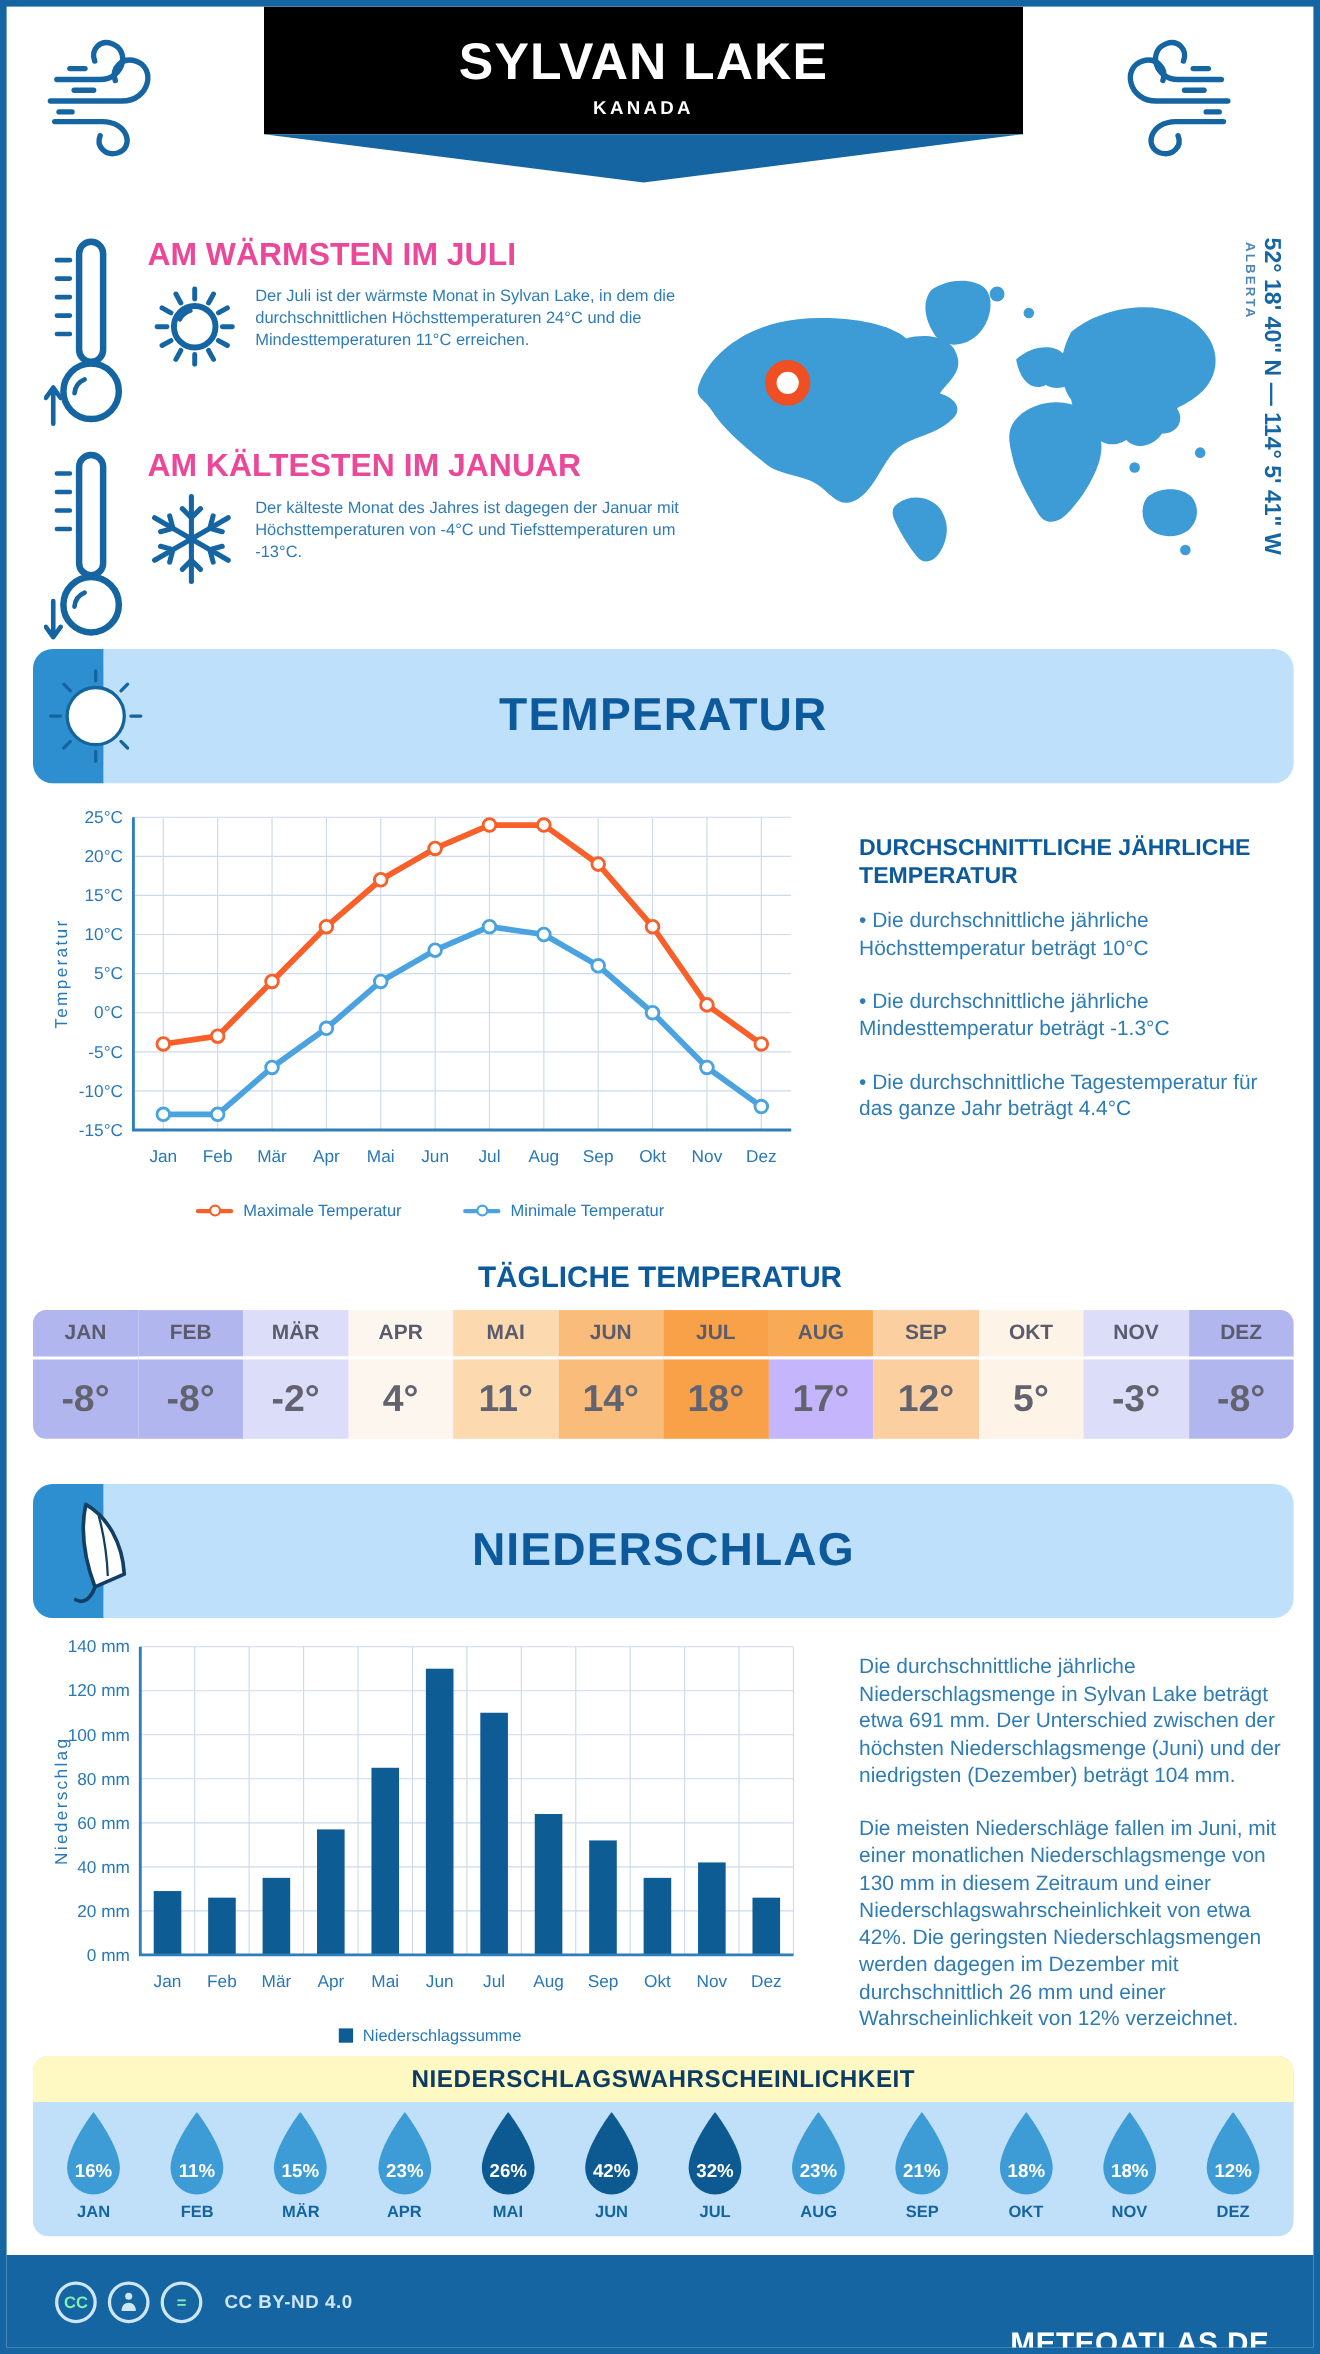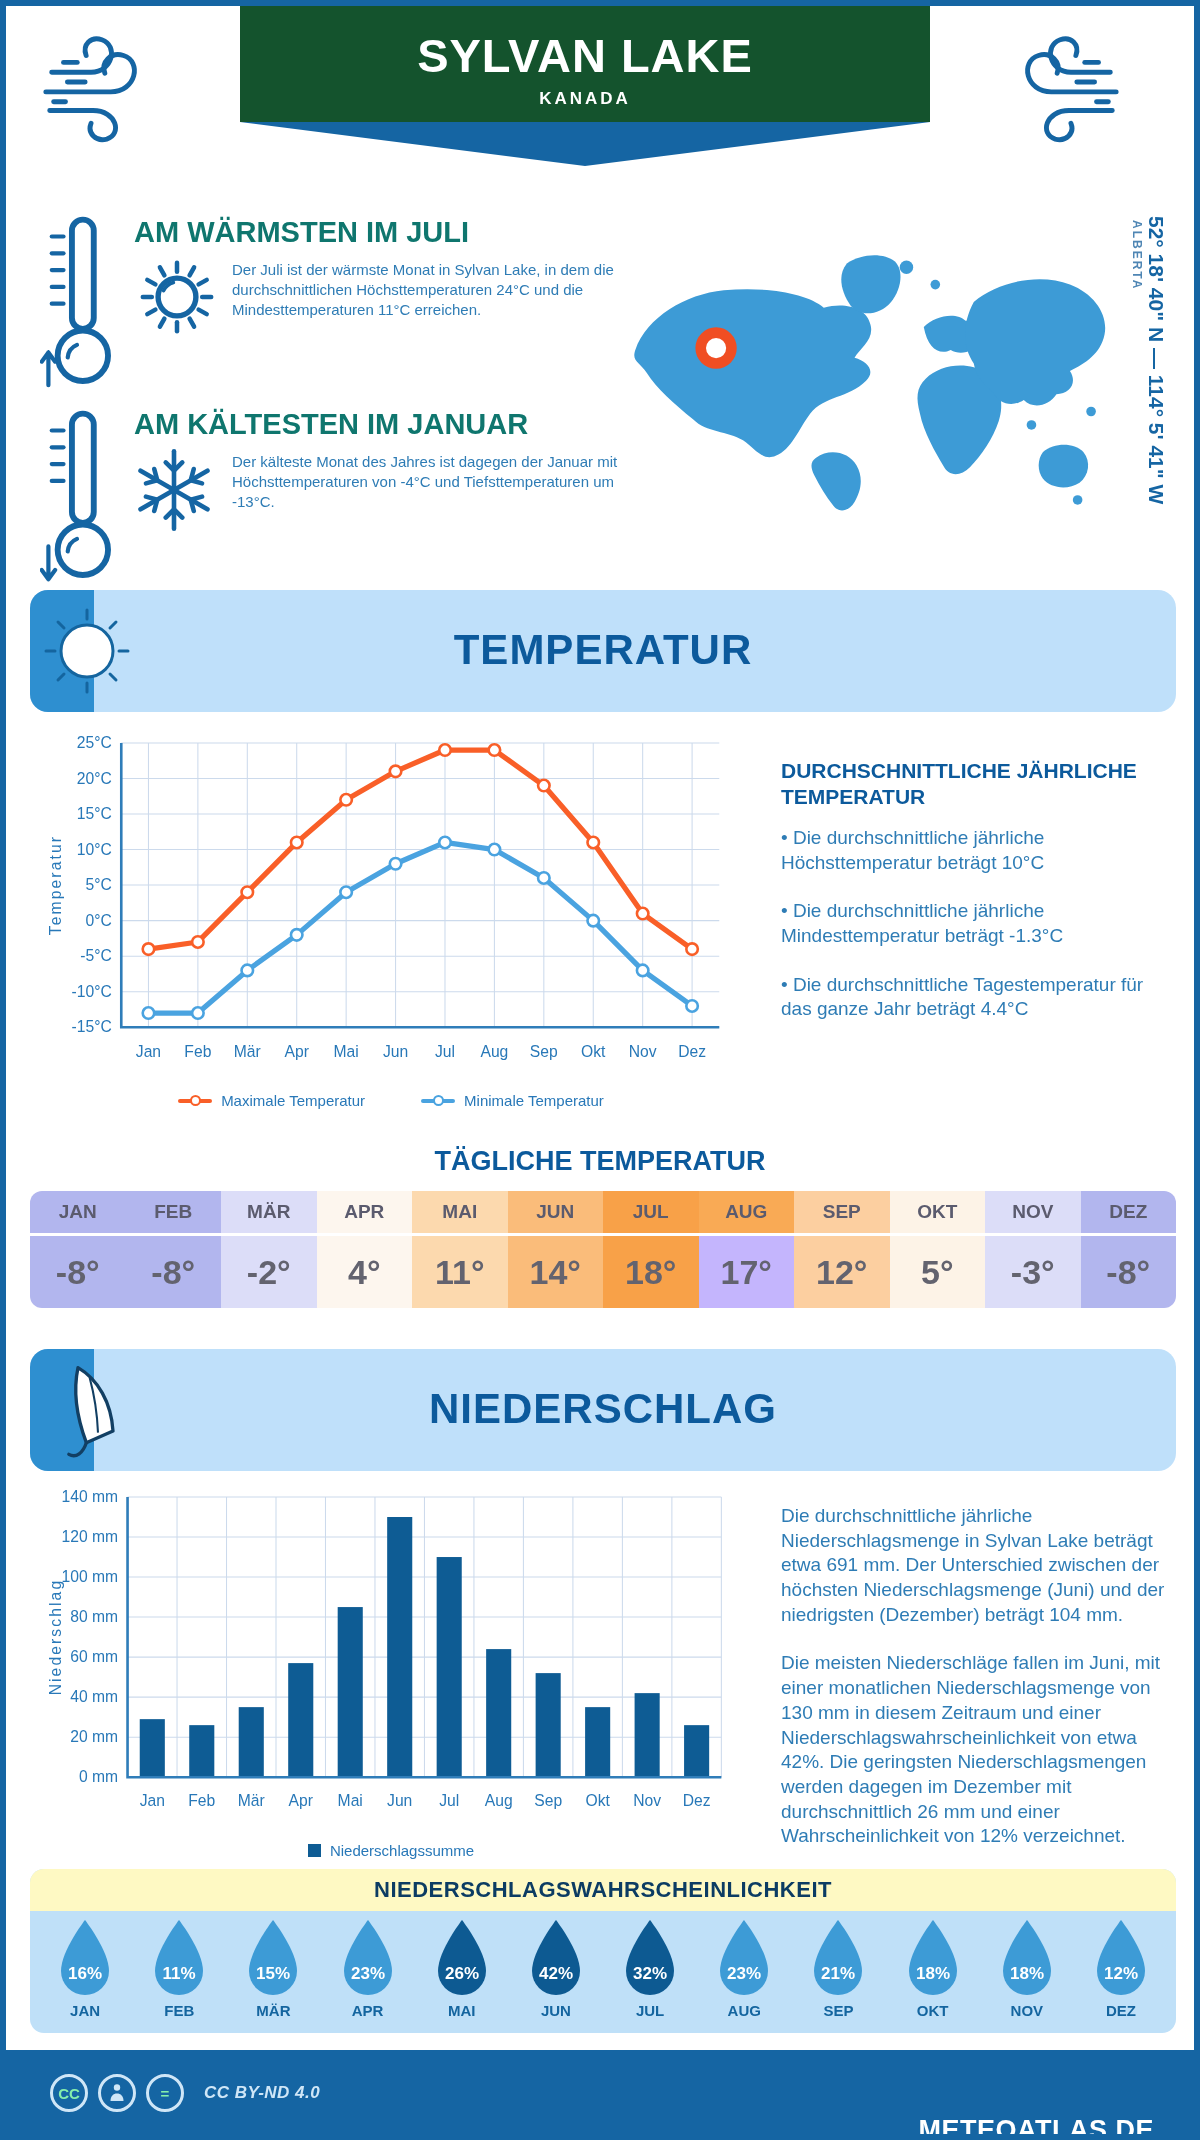--- a/index.html
+++ b/index.html
@@ -2,30 +2,30 @@
 <html><head>
 <meta charset="utf-8">
 <style>
   html,body{margin:0;padding:0;background:#e8eef4;}
   #page{position:relative;width:1200px;height:2140px;background:#fff;
         border:6px solid #1565a3;box-sizing:border-box;overflow:hidden;
         font-family:"Liberation Sans",sans-serif;}
   .abs{position:absolute;}
 
   
-  #hdr-banner{left:234px;top:0;width:690px;height:116px;background:#14532d;text-align:center;}
+  #hdr-banner{left:234px;top:0;width:690px;height:116px;background:#000000;text-align:center;}
   #hdr-banner:after{content:"";position:absolute;top:116px;left:0;width:0;height:0;
      border-left:345px solid transparent;border-right:345px solid transparent;border-top:44px solid #1565a3;}
   #hdr-title{padding-top:22px;font-size:47px;font-weight:bold;color:#fff;letter-spacing:1px;}
   #hdr-sub{margin-top:6px;font-size:17px;font-weight:bold;color:#fff;letter-spacing:3px;}
 
   .icon-stroke{stroke:#1565a3;fill:none;stroke-linecap:round;stroke-linejoin:round;}
 
   
-  .hl-head{font-size:29px;font-weight:bold;color:#0f766e;}
+  .hl-head{font-size:29px;font-weight:bold;color:#ec4899;}
   .hl-text{font-size:15px;color:#2e7cb5;line-height:1.32;}
 
   
   #coords{left:1124px;top:210px;height:340px;writing-mode:vertical-rl;}
   #coords .c1{display:block;font-size:21px;font-weight:bold;color:#1565a3;}
   #coords .c2{display:block;font-size:12px;font-weight:bold;color:#4f86b4;letter-spacing:2px;margin-top:4px;}
 
   
   .sec-banner{left:24px;width:1146px;height:122px;background:#bfe0fa;border-radius:18px;}
   .sec-tab{position:absolute;left:0;top:0;width:64px;height:122px;background:#2e8fd0;border-radius:18px 0 0 18px;}
@@ -61,21 +61,21 @@
   #drops{display:flex;padding:6px 8px 0 8px;}
   .drop{flex:1;text-align:center;}
   .drop svg{display:block;margin:0 auto;}
   .drop .pm{font-size:15px;font-weight:bold;color:#14659f;margin-top:1px;}
 
   
   #footer{left:-6px;bottom:-6px;width:1200px;height:90px;background:#1565a3;}
   #cc{position:absolute;left:50px;top:24px;display:flex;align-items:center;gap:10px;}
   .ccirc{width:38px;height:38px;border:3px solid #cfe6f7;border-radius:50%;display:flex;
      align-items:center;justify-content:center;color:#86efac;font-weight:bold;font-size:15px;box-sizing:border-box;}
-  #cc-label{font-size:17px;font-weight:bold;color:#cfe6f7;margin-left:10px;letter-spacing:.5px;font-style:italic;}
+  #cc-label{font-size:17px;font-weight:bold;color:#cfe6f7;margin-left:10px;letter-spacing:.5px;}
   #site{position:absolute;right:46px;top:26px;font-size:27px;font-weight:bold;color:#fff;letter-spacing:.5px;margin-top:39px;}
 </style>
 </head>
 <body>
 
 <div id="page">
 
   <svg class="abs" style="left:28px;top:20px" width="118" height="118" viewBox="0 0 120 120">
     <g class="icon-stroke" stroke-width="5">
       <path d="M18 47 H58 C80 47 86 20 69 14 C58 10 49 19 53 30"></path>

